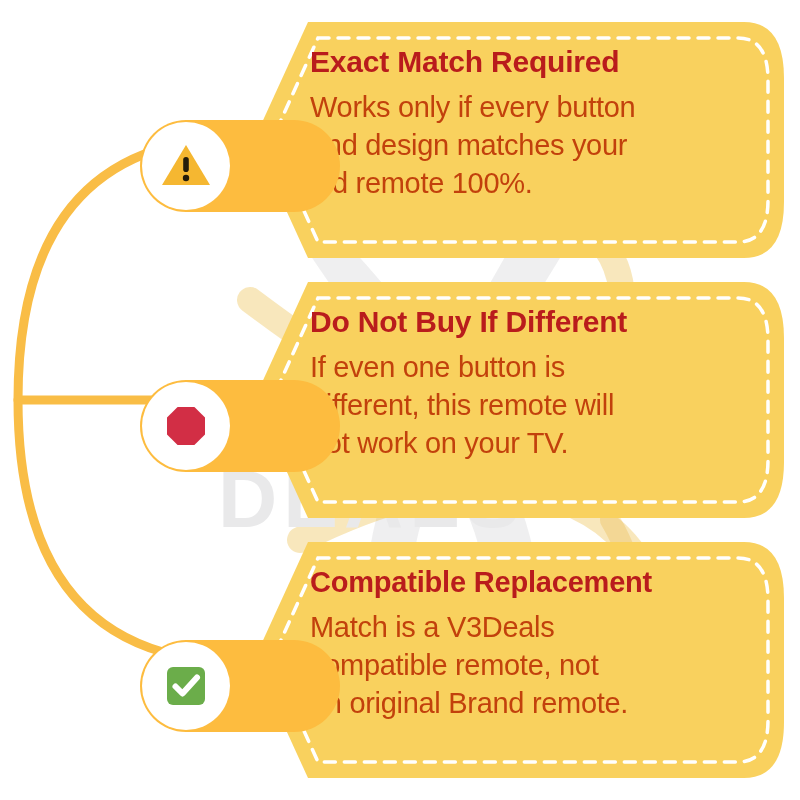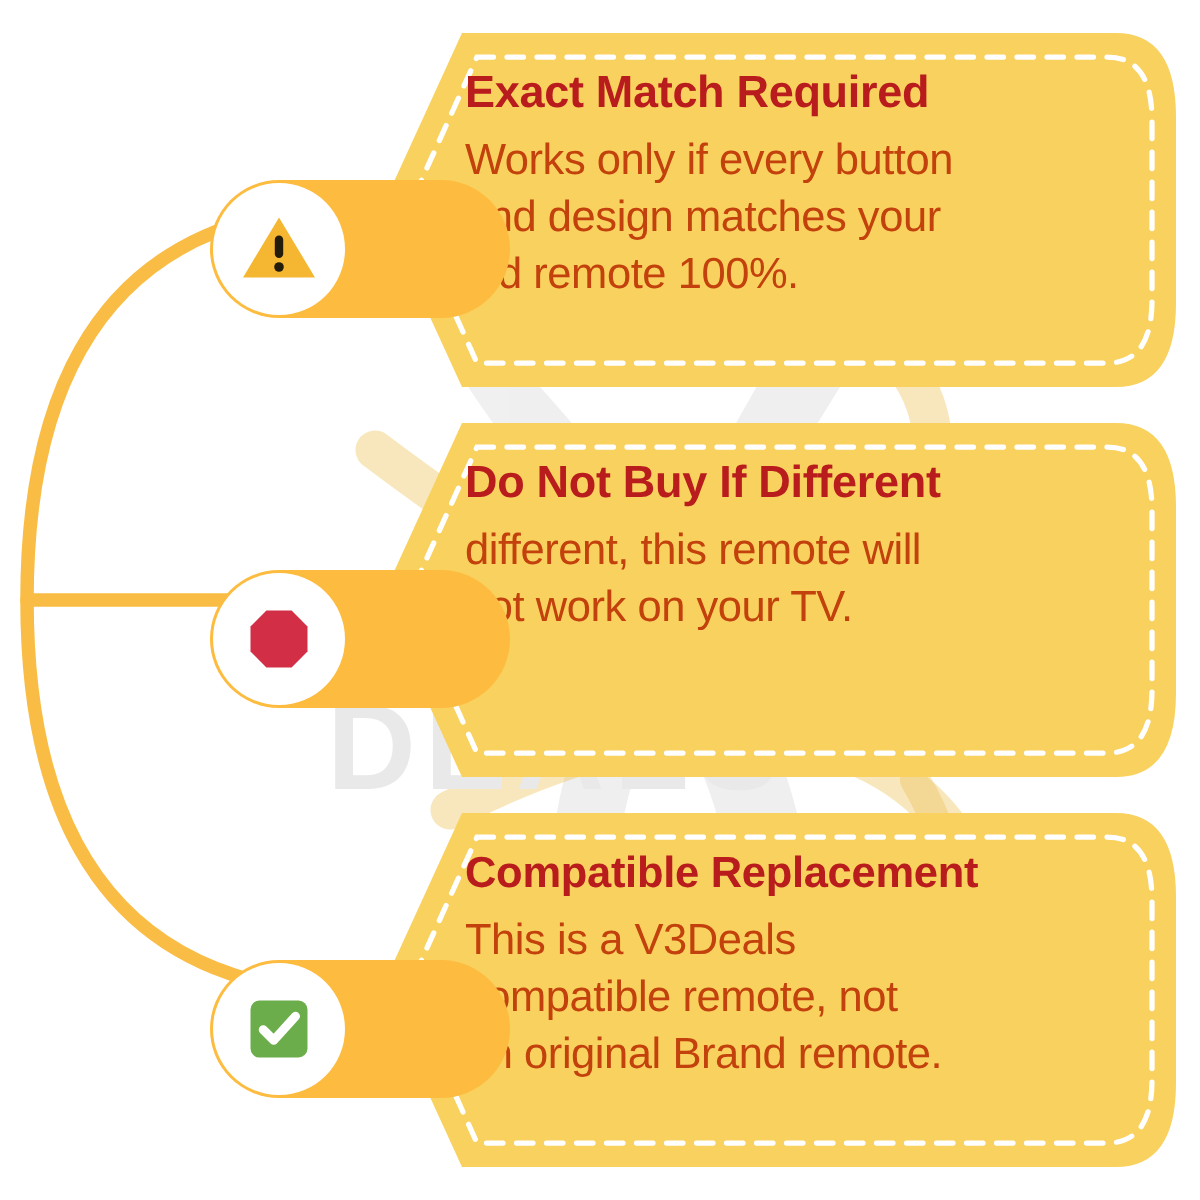--- a/index.html
+++ b/index.html
@@ -200,20 +200,21 @@
   <div class="row" id="row-1">
 
     <div class="card">
       <svg class="card-svg" viewBox="0 0 532 236" preserveAspectRatio="none">
         <path d="M56 0 L 492 0 Q 532 0 532 56 L 532 180 Q 532 236 492 236 L 56 236 L 2 118 Z" fill="#f9d15e"></path>
         <path d="M66 16 L 486 16 Q 516 16 516 58 L 516 178 Q 516 220 486 220 L 66 220 L 20 118 Z" fill="none" stroke="#ffffff" stroke-width="3.5" stroke-dasharray="11 9" stroke-linecap="round"></path>
       </svg>
       <div class="card-content">
         <div class="card-title">Do Not Buy If Different</div>
         <div class="card-body">
+          <div>If even one button is</div>
           <div>different, this remote will</div>
           <div>not work on your TV.</div>
         </div>
       </div>
     </div>
 
     <div class="pill"></div>
 
     <div class="icon-circle">
       <svg class="icon-glyph" viewBox="0 0 54 54">
@@ -225,21 +226,21 @@
   <div class="row" id="row-2">
 
     <div class="card">
       <svg class="card-svg" viewBox="0 0 532 236" preserveAspectRatio="none">
         <path d="M56 0 L 492 0 Q 532 0 532 56 L 532 180 Q 532 236 492 236 L 56 236 L 2 118 Z" fill="#f9d15e"></path>
         <path d="M66 16 L 486 16 Q 516 16 516 58 L 516 178 Q 516 220 486 220 L 66 220 L 20 118 Z" fill="none" stroke="#ffffff" stroke-width="3.5" stroke-dasharray="11 9" stroke-linecap="round"></path>
       </svg>
       <div class="card-content">
         <div class="card-title">Compatible Replacement</div>
         <div class="card-body">
-          <div>This is a V3Deals</div>
+          <div>Match is a V3Deals</div>
           <div>compatible remote, not</div>
           <div>an original Brand remote.</div>
         </div>
       </div>
     </div>
 
     <div class="pill"></div>
 
     <div class="icon-circle">
       <svg class="icon-glyph" viewBox="0 0 54 54">

